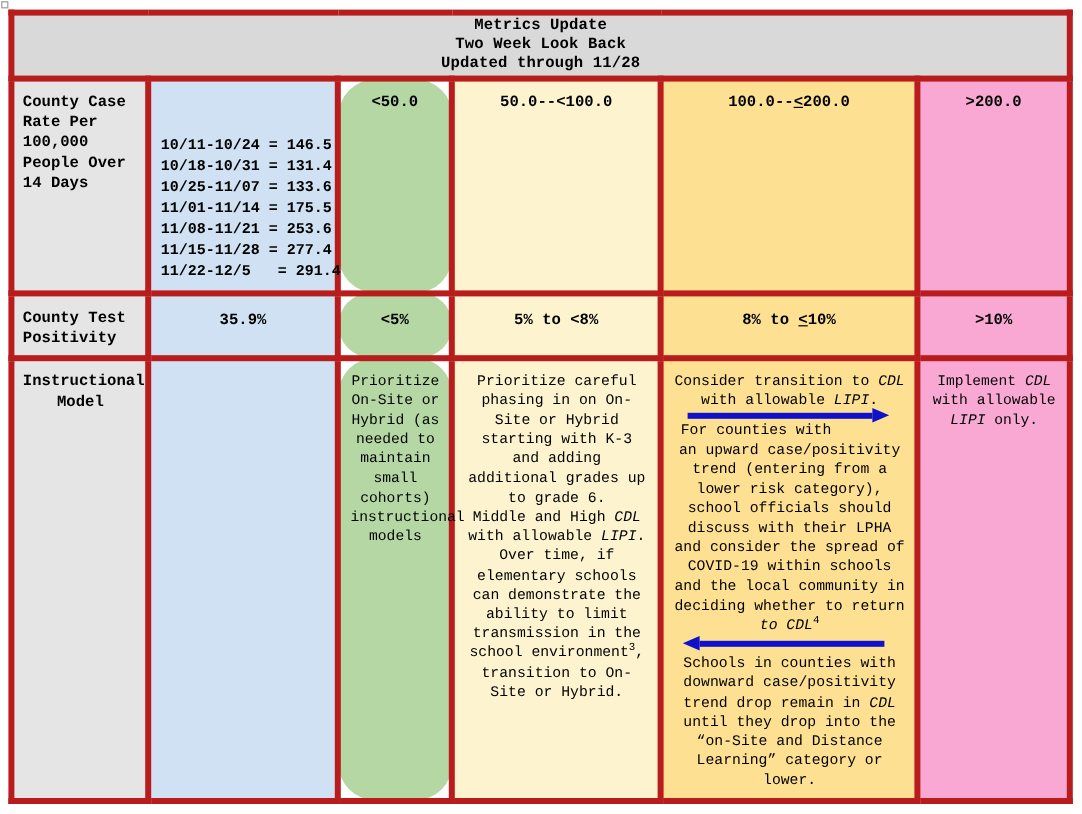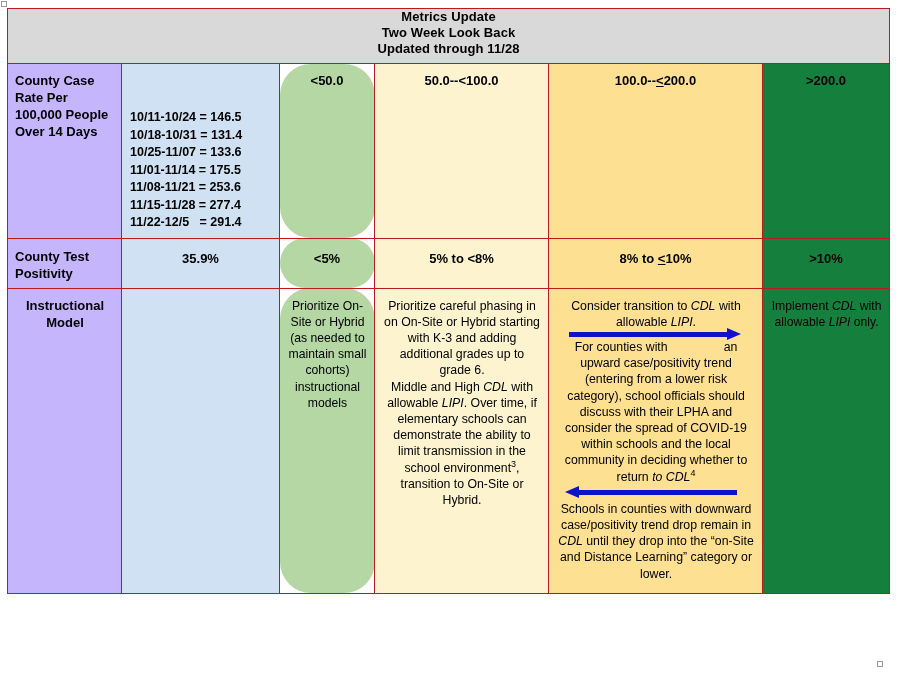--- a/index.html
+++ b/index.html
@@ -40,24 +40,25 @@
   table.matrix {
     position: absolute;
     left: 7px;
     top: 8px;
     width: 882px;
     border-collapse: collapse;
     table-layout: fixed;
     background: #ffffff;
   }
   table.matrix td {
-    border: 1px solid #b91c1c;
+    border: 5px solid #b91c1c;
     vertical-align: top;
     padding: 0;
     box-sizing: border-box;
+    font-family: Liberation Mono, monospace;
   }
 
   
   col.c0 { width: 114px; }
   col.c1 { width: 158px; }
   col.c2 { width: 95px; }
   col.c3 { width: 174px; }
   col.c4 { width: 214px; }
   col.c5 { width: 127px; }
 
@@ -95,26 +96,26 @@
     line-height: 18px;
   }
   .bg-grey   { background: #d9d9d9; }
   .bg-blue   { background: #9dc3e6; }
   .bg-green  { background: #8fc47c; }
   .bg-yellow { background: #ffff00; }
   .bg-orange { background: #fbc96d; }
   .bg-red    { background: #e2595c; }
 
   
-  .b-white  { background: #c4b5fd; margin-top: 40px; }
+  .b-white  { background: #e5e5e5; margin-top: 40px; }
   .b-blue   { background: #cfe1f2; }
   .b-green  { background: #b4d7a4; border-radius: 31px; }
   .b-lyel   { background: #fdf4cf; }
   .b-orange { background: #fee093; }
-  .b-red    { background: #15803d; }
+  .b-red    { background: #f9a8d4; }
 
   
   td.r1 { height: 140px; }
   .rowlabel {
     font-weight: bold;
     font-size: 13px;
     line-height: 17px;
     padding: 8px 6px 6px 7px;
   }
   .rate-list {

